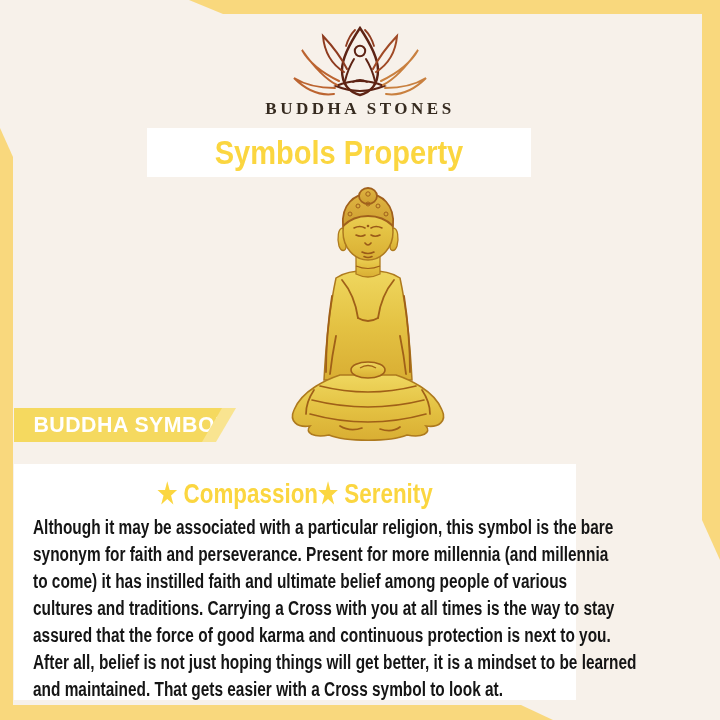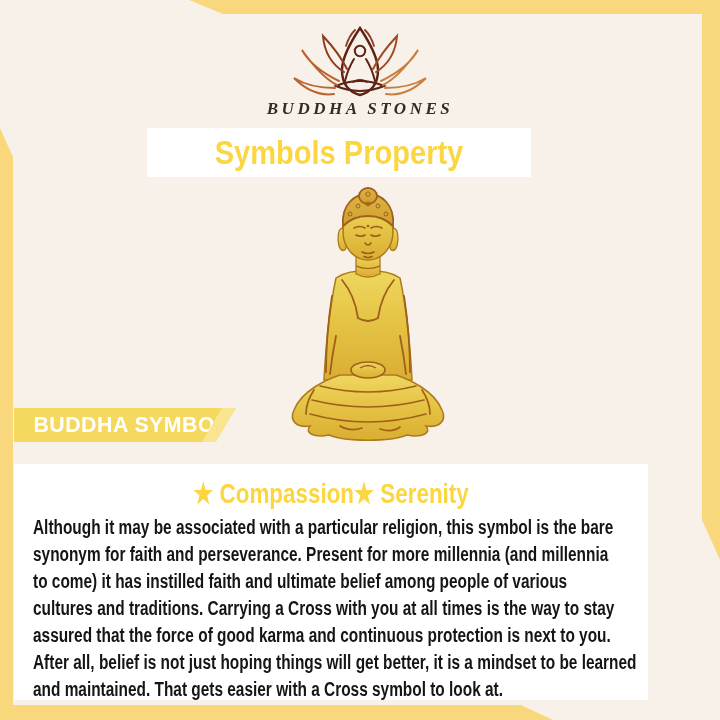--- a/index.html
+++ b/index.html
@@ -16,21 +16,21 @@
     clip-path:polygon(0 0,100% 0,100% 100%,0 calc(100% - 40px));}
   .frame-left{left:0;top:128px;width:13px;height:592px;
     clip-path:polygon(0 0,100% 29px,100% 100%,0 100%);}
   .frame-bottom{left:0;top:705px;width:720px;height:15px;
     clip-path:polygon(0 0,521px 0,553px 100%,0 100%);}
   
   .logo-svg{position:absolute;left:292px;top:26px;width:136px;height:72px;}
   .brand-name{
     position:absolute;left:0;top:99px;width:720px;text-align:center;
     font-family:"Liberation Serif",serif;font-size:17px;font-weight:600;
-    letter-spacing:3.5px;color:var(--brand_brown,#362B20);font-style:italic;
+    letter-spacing:3.5px;color:var(--brand_brown,#362B20);
   }
   
   .title-banner{
     position:absolute;left:147px;top:128px;width:384px;height:49px;
     background:var(--white,#FFFFFF);
   }
   .title-banner .title{
     width:100%;height:100%;line-height:49px;text-align:center;
     font-size:33px;font-weight:bold;color:var(--accent_yellow,#FBD640);
     transform:scaleX(0.88);transform-origin:center;white-space:nowrap;
@@ -48,21 +48,21 @@
     background:var(--label_yellow,#F5D95F);
     clip-path:polygon(0 0,100% 0,calc(100% - 20px) 100%,0 100%);
   }
   .symbol-label .label-text{
     display:block;padding-left:20px;line-height:34px;
     font-size:22px;font-weight:bold;color:#FFFFFF;letter-spacing:0.5px;
     transform:scaleX(0.97);transform-origin:left center;white-space:nowrap;
   }
   
   .content{
-    position:absolute;left:14px;top:464px;width:634px;height:236px;
+    position:absolute;left:14px;top:464px;width:562px;height:236px;
     background:var(--white,#FFFFFF);z-index:5;
   }
   .traits-heading{
     margin-top:13px;width:100%;text-align:center;
     font-size:28px;line-height:33px;font-weight:bold;
     color:var(--accent_yellow,#FBD640);
     transform:scaleX(0.80);transform-origin:center;white-space:nowrap;
   }
   .description{
     margin-top:4px;margin-left:19px;width:876px;

